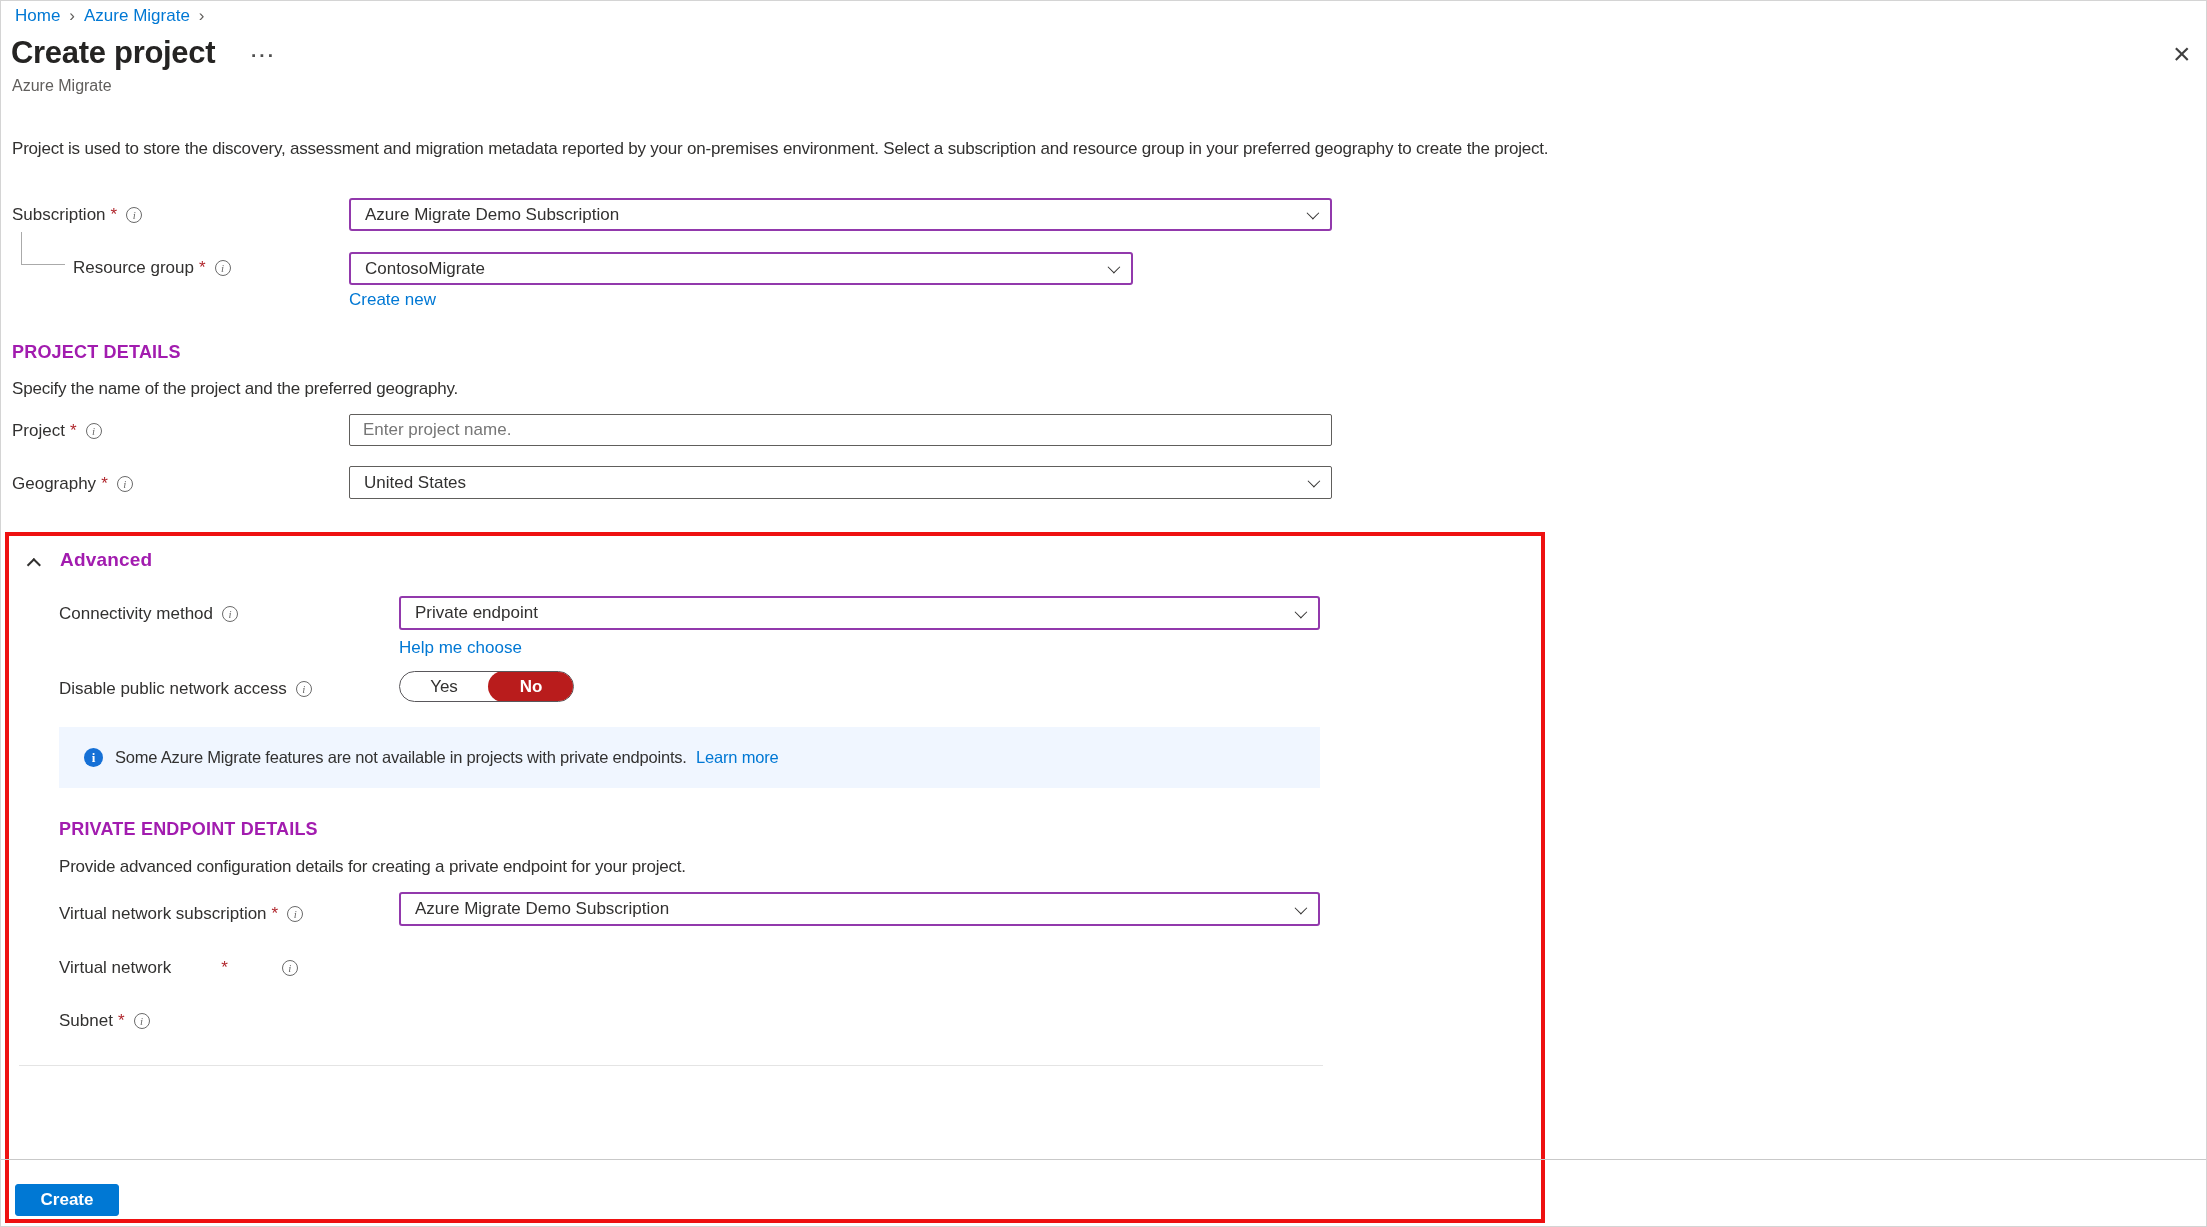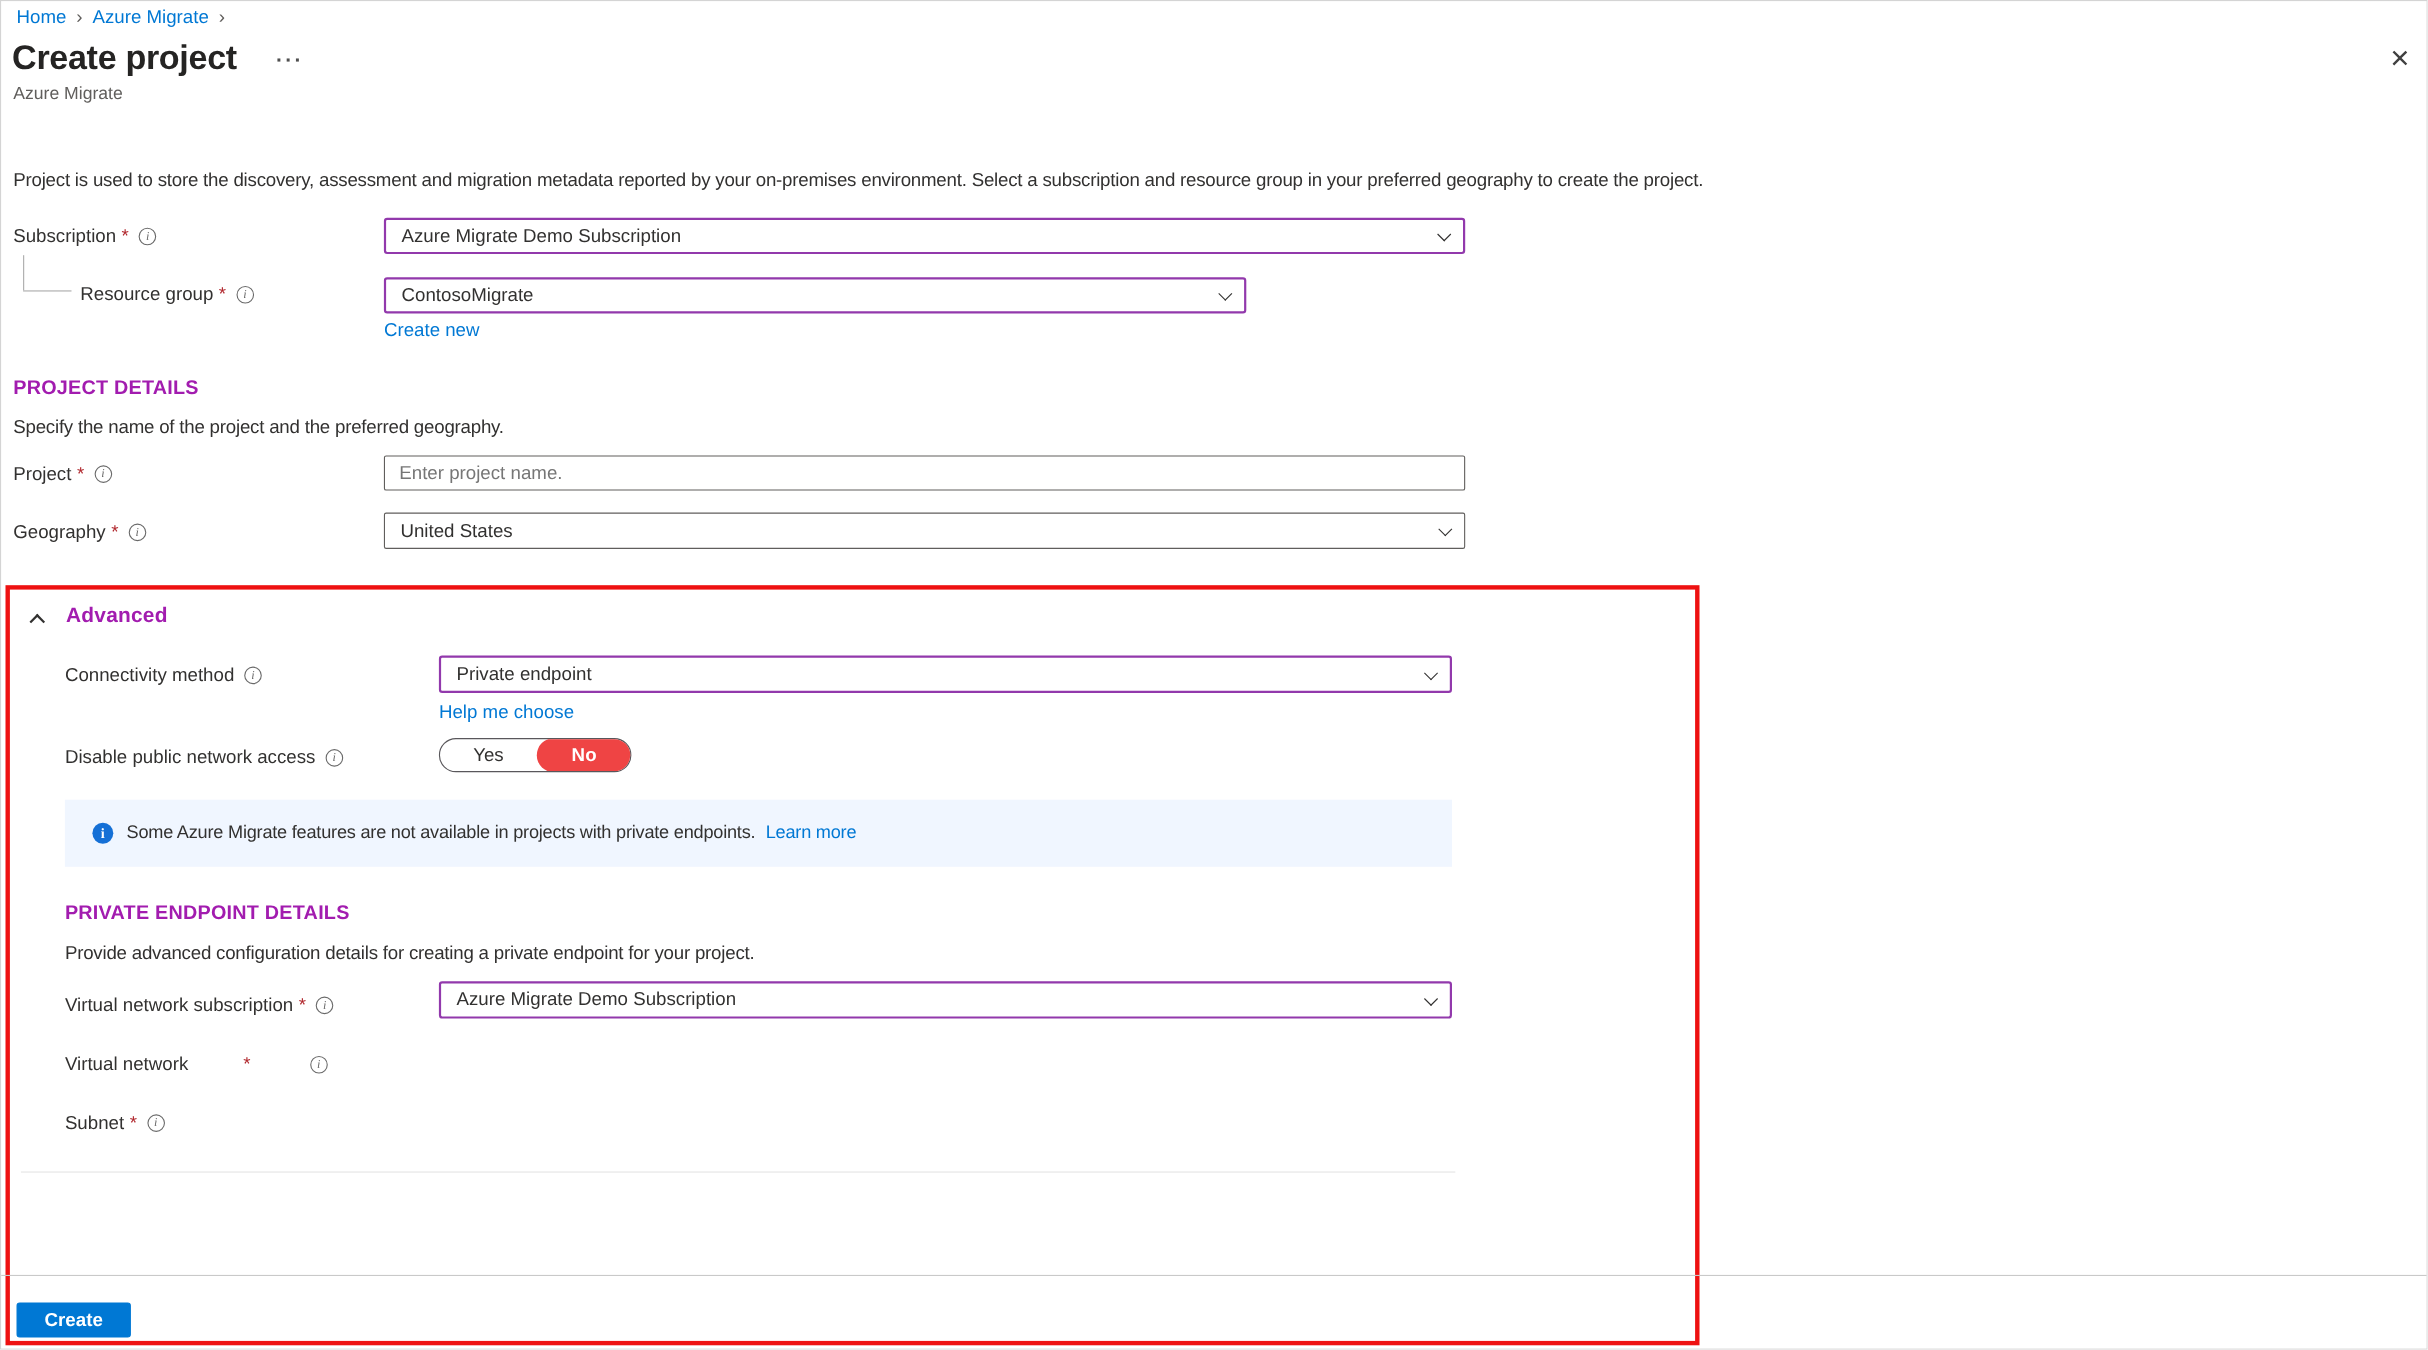--- a/index.html
+++ b/index.html
@@ -14,21 +14,21 @@
   
   .breadcrumb { left:14px; top:5px; font-size:17px; display:flex; gap:9px; align-items:flex-end; }
   .breadcrumb a { color:#0078d4; text-decoration:none; cursor:pointer; }
   .crumb-sep { color:#605e5c; font-size:17px; }
 
   
   .title { left:10px; top:34px; font-size:31px; font-weight:bold; color:#252423; letter-spacing:-0.3px; }
   .more-dots { left:250px; top:44px; font-size:19px; color:#4f4f4f; letter-spacing:2px; font-weight:bold; cursor:pointer; }
   .close-x { left:2172px; top:38px; font-size:30px; color:#404040; line-height:30px; cursor:pointer; font-weight:400; }
   .subtitle { left:11px; top:76px; font-size:16px; color:#605e5c; }
-  .descr { left:11px; top:153px; font-size:17px; letter-spacing:-0.2px; }
+  .descr { left:11px; top:138px; font-size:17px; letter-spacing:-0.2px; }
 
   
   .lbl { font-size:17px; color:#323130; display:flex; align-items:center; white-space:nowrap; }
   .req { color:#b0262c; margin-left:5px; font-size:17px; }
   .info-i {
     display:inline-flex; width:16px; height:16px; border:1px solid #6a6a6a; border-radius:50%;
     font-size:11px; line-height:14px; align-items:center; justify-content:center;
     color:#6a6a6a; margin-left:9px; font-family:"Liberation Serif",serif; font-style:italic; flex:0 0 auto;
   }
 
@@ -63,21 +63,21 @@
   
   .red-box { left:4px; top:531px; width:1540px; height:691px; border:4px solid #ee1111; pointer-events:none; }
 
   
   .toggle {
     left:398px; top:670px; width:175px; height:31px; border:1px solid #59575b; border-radius:16px;
     display:flex; align-items:center; background:#fff; cursor:pointer; overflow:hidden;
   }
   .toggle .yes { flex:1; text-align:center; font-size:17px; color:#323130; }
   .toggle .no {
-    width:86px; height:31px; margin:-1px -1px -1px 0; background:#ef4444; color:#fff; border-radius:16px;
+    width:86px; height:31px; margin:-1px -1px -1px 0; background:#b91c1c; color:#fff; border-radius:16px;
     display:flex; align-items:center; justify-content:center; font-size:17px; font-weight:bold;
   }
 
   
   .banner { left:58px; top:726px; width:1261px; height:61px; background:#f0f6ff; display:flex; align-items:center; padding-left:25px; }
   .banner-icon {
     width:19px; height:19px; border-radius:50%; background:#1570d6; color:#fff;
     display:flex; align-items:center; justify-content:center; font-size:13px; font-weight:bold;
     font-family:"Liberation Serif",serif; flex:0 0 auto; margin-right:12px;
   }

